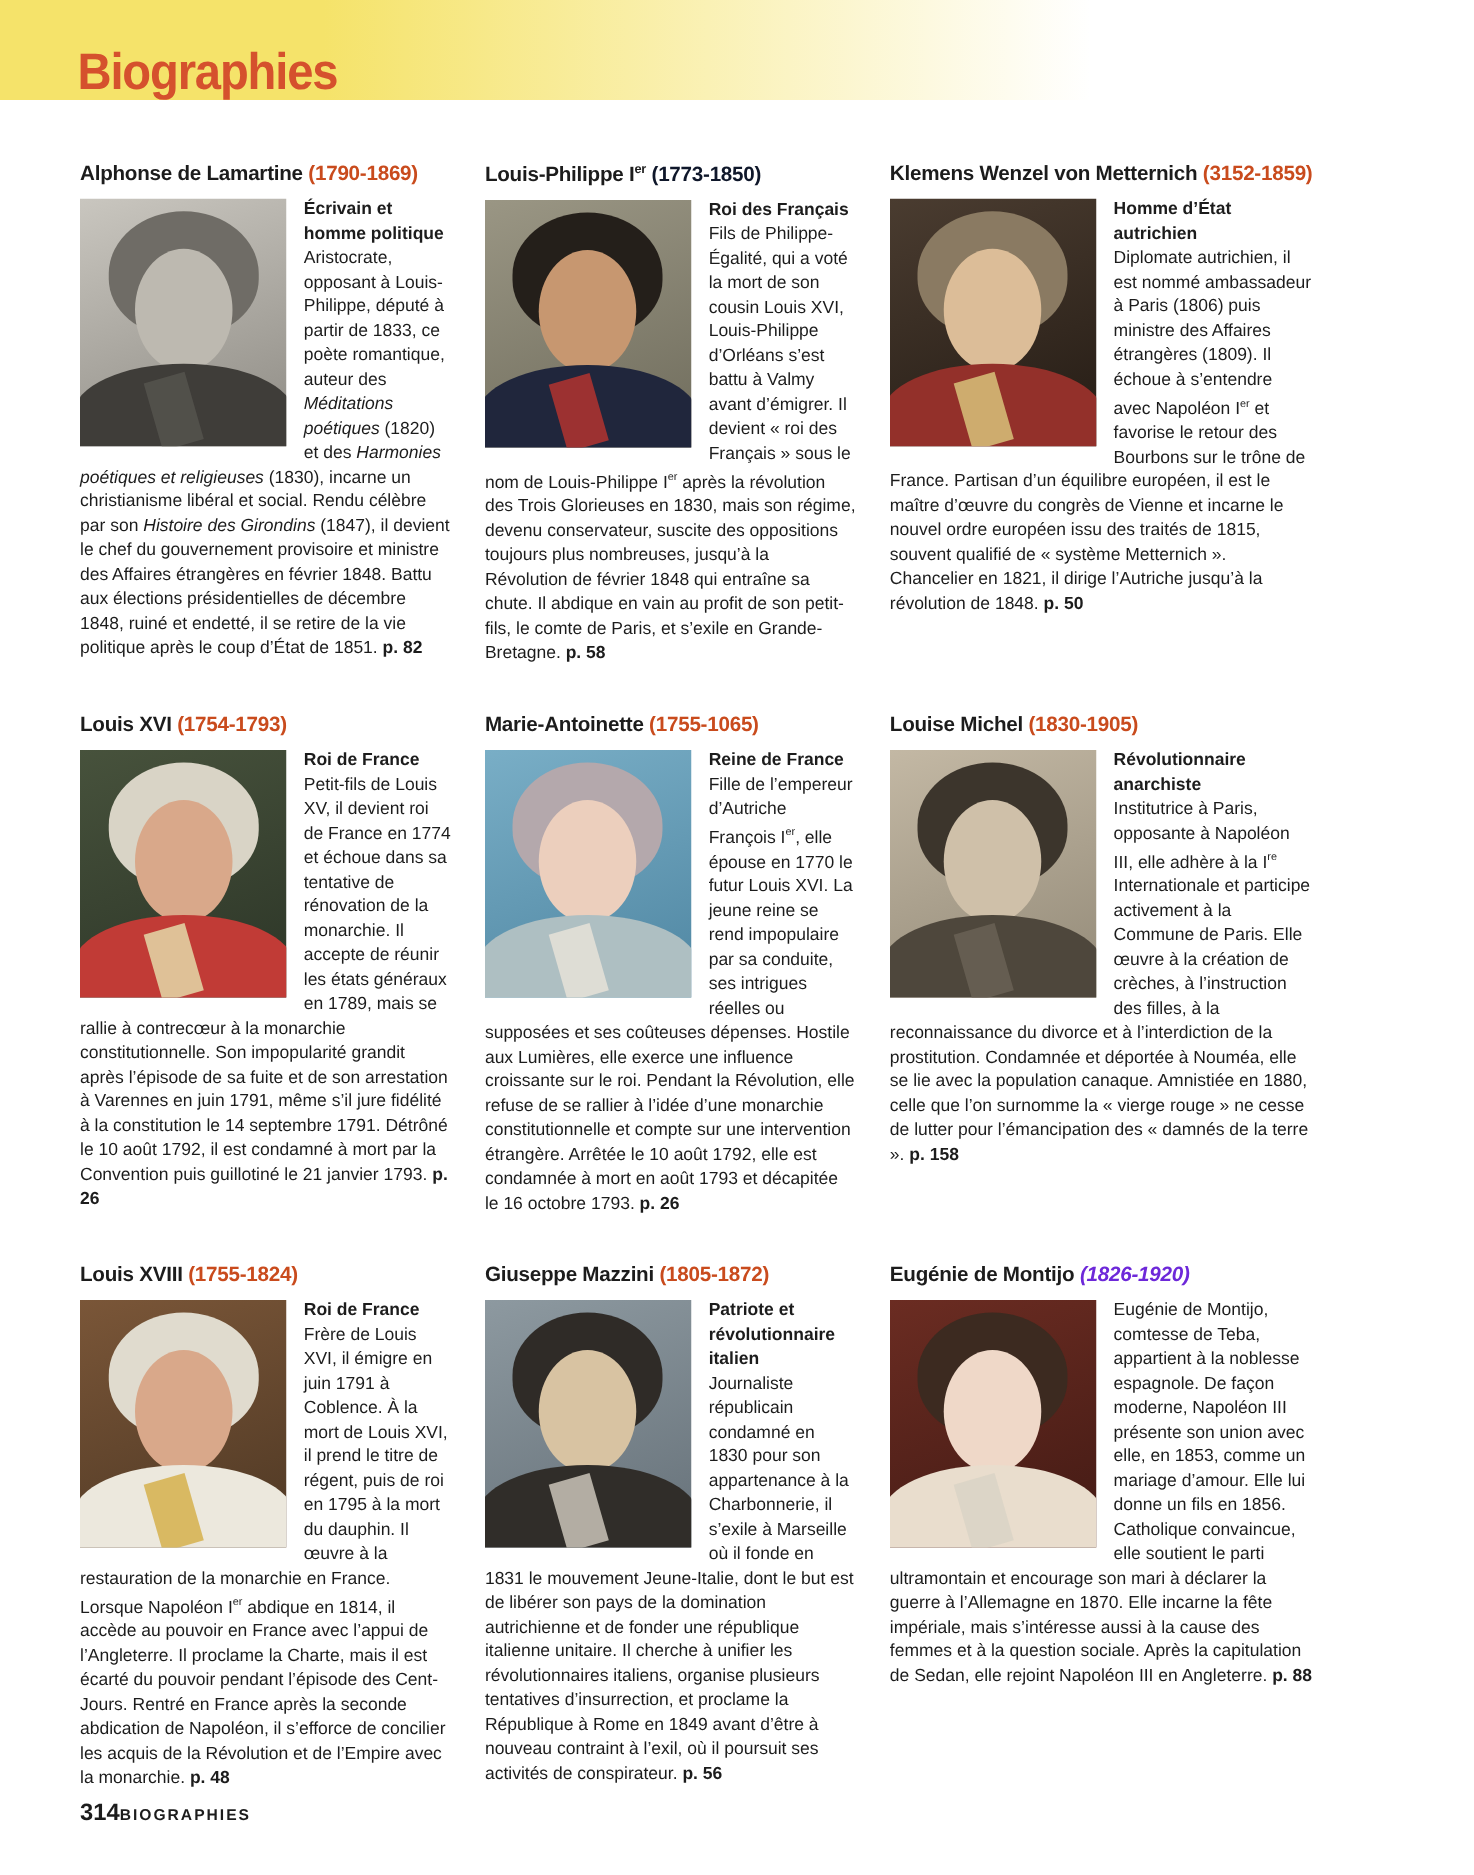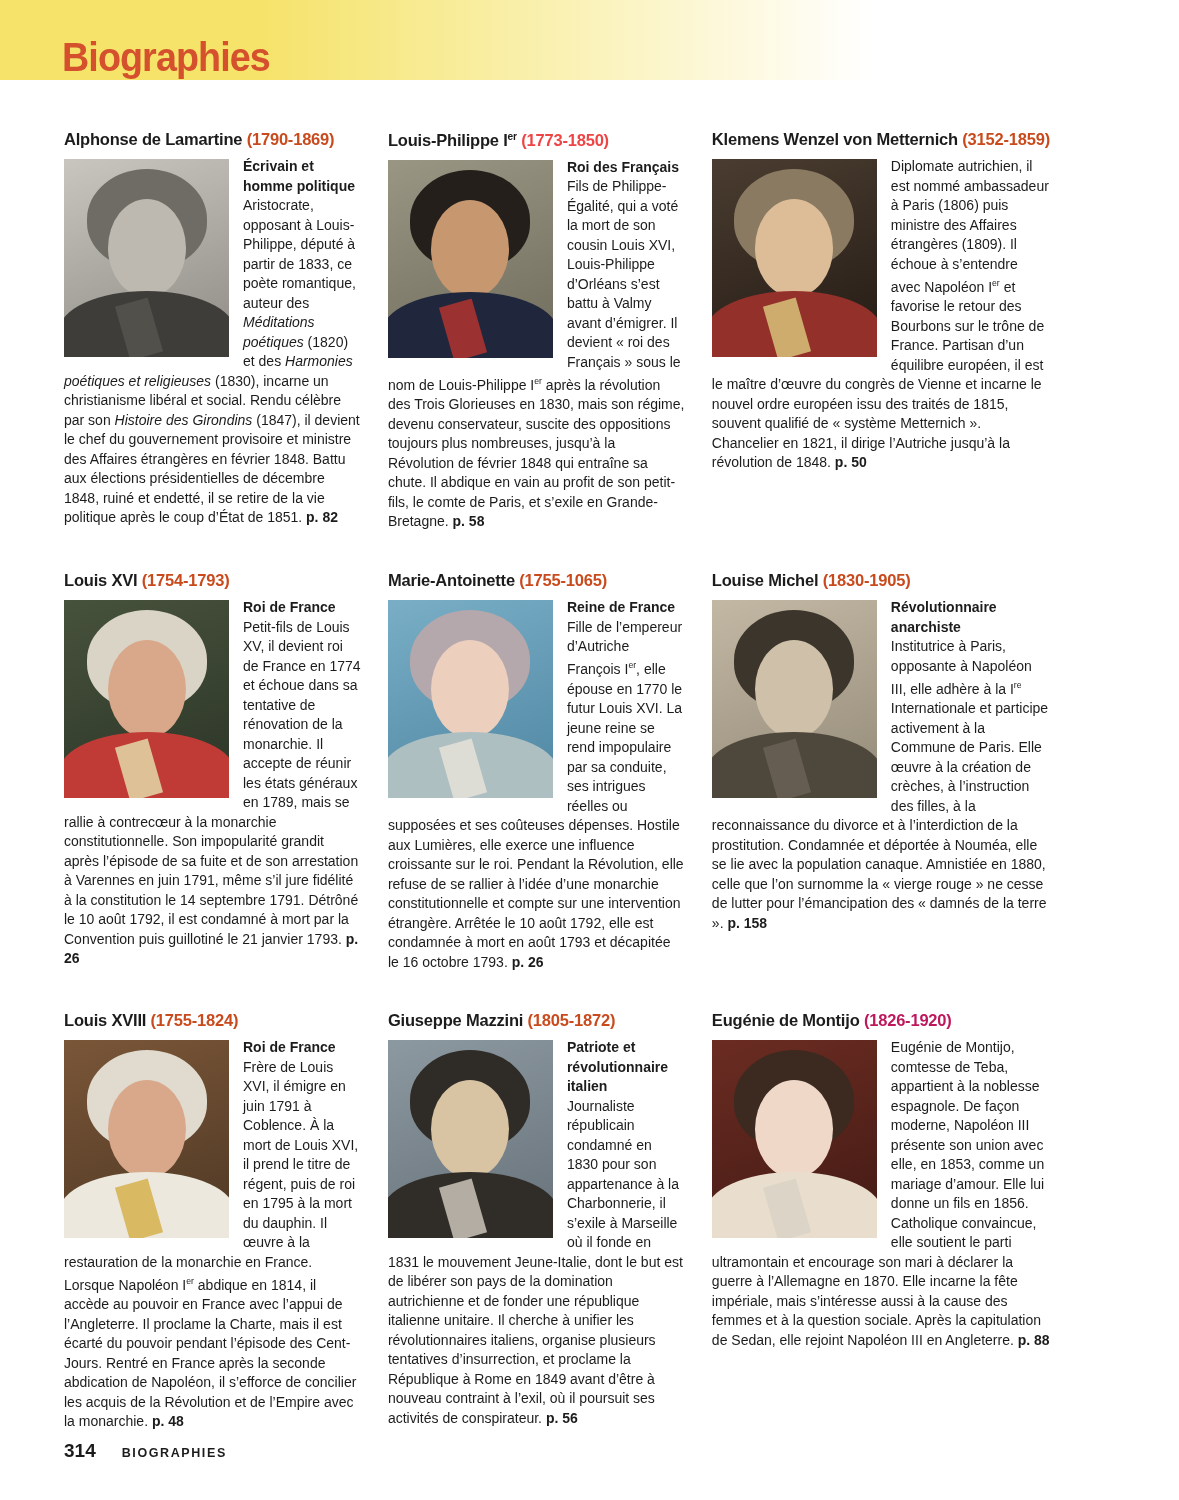--- a/index.html
+++ b/index.html
@@ -56,21 +56,21 @@
     position:absolute; bottom:0; left:58px; width:34px; height:56px;
     transform:rotate(-16deg); background:var(--accent); opacity:.85;
   }
   .bio-role  { margin:0; font-size:14px; line-height:19.5px; font-weight:bold; }
   .bio-body  { margin:0; font-size:14px; line-height:19.5px; }
   .bio-body sup, .bio-head sup { font-size:.62em; }
   .bio-page  { font-weight:bold; }
   
   .footer {
     position:absolute; left:64px; bottom:38px;
-    display:flex; align-items:baseline; gap:26px;
+    display:flex; align-items:baseline; 
   }
   .page-number   { font-size:19px; font-weight:bold; letter-spacing:0; }
   .section-label { font-size:12.5px; font-weight:bold; letter-spacing:1.6px; }
 </style>
 </head>
 <body>
 
 <div class="page">
 
   <header class="header-band">
@@ -91,21 +91,21 @@
         <div class="p-accent"></div>
       </div>
       <p class="bio-role">Écrivain et homme politique</p>
       <p class="bio-body"><span>Aristocrate, opposant à Louis-Philippe, député à partir de 1833, ce poète romantique, auteur des <i>Méditations poétiques</i> (1820) et des <i>Harmonies poétiques et religieuses</i> (1830), incarne un christianisme libéral et social. Rendu célèbre par son <i>Histoire des Girondins</i> (1847), il devient le chef du gouvernement provisoire et ministre des Affaires étrangères en février 1848. Battu aux élections présidentielles de décembre 1848, ruiné et endetté, il se retire de la vie politique après le coup d’État de 1851.</span> <b class="bio-page">p. 82</b></p>
     </div>
   </article>
 
   <article class="bio">
     <h2 class="bio-head">
       <span class="bio-name">Louis-Philippe I<sup>er</sup></span>
-      <span class="bio-dates" style="color: #ef4444;">(1773-1850)</span>
+      <span class="bio-dates" style="color: #0f172a;">(1773-1850)</span>
     </h2>
     <div class="bio-flow">
       <div class="portrait" style="--bg1: #9a9684; --bg2: #6f6c5c; --hair: #241f1a; --skin: #c79770; --clothes: #20263c; --accent: #b3342f;">
         <div class="p-hair"></div>
         <div class="p-face"></div>
         <div class="p-torso"></div>
         <div class="p-accent"></div>
       </div>
       <p class="bio-role">Roi des Français</p>
       <p class="bio-body"><span>Fils de Philippe-Égalité, qui a voté la mort de son cousin Louis XVI, Louis-Philippe d’Orléans s’est battu à Valmy avant d’émigrer. Il devient « roi des Français » sous le nom de Louis-Philippe I<sup>er</sup> après la révolution des Trois Glorieuses en 1830, mais son régime, devenu conservateur, suscite des oppositions toujours plus nombreuses, jusqu’à la Révolution de février 1848 qui entraîne sa chute. Il abdique en vain au profit de son petit-fils, le comte de Paris, et s’exile en Grande-Bretagne.</span> <b class="bio-page">p. 58</b></p>
@@ -117,20 +117,21 @@
       <span class="bio-name">Klemens Wenzel von Metternich</span>
       <span class="bio-dates" style="color: rgb(201, 75, 29);">(3152-1859)</span>
     </h2>
     <div class="bio-flow">
       <div class="portrait" style="--bg1: #4a3c30; --bg2: #241b14; --hair: #8a7a62; --skin: #dcbd98; --clothes: #93302a; --accent: #d8c27a;">
         <div class="p-hair"></div>
         <div class="p-face"></div>
         <div class="p-torso"></div>
         <div class="p-accent"></div>
       </div>
+      <p class="bio-role">Homme d’État autrichien</p>
       <p class="bio-body"><span>Diplomate autrichien, il est nommé ambassadeur à Paris (1806) puis ministre des Affaires étrangères (1809). Il échoue à s’entendre avec Napoléon I<sup>er</sup> et favorise le retour des Bourbons sur le trône de France. Partisan d’un équilibre européen, il est le maître d’œuvre du congrès de Vienne et incarne le nouvel ordre européen issu des traités de 1815, souvent qualifié de « système Metternich ». Chancelier en 1821, il dirige l’Autriche jusqu’à la révolution de 1848.</span> <b class="bio-page">p. 50</b></p>
     </div>
   </article>
 
   <article class="bio">
     <h2 class="bio-head">
       <span class="bio-name">Louis XVI</span>
       <span class="bio-dates" style="color: rgb(201, 75, 29);">(1754-1793)</span>
     </h2>
     <div class="bio-flow">
@@ -209,21 +210,21 @@
         <div class="p-accent"></div>
       </div>
       <p class="bio-role">Patriote et révolutionnaire italien</p>
       <p class="bio-body"><span>Journaliste républicain condamné en 1830 pour son appartenance à la Charbonnerie, il s’exile à Marseille où il fonde en 1831 le mouvement Jeune-Italie, dont le but est de libérer son pays de la domination autrichienne et de fonder une république italienne unitaire. Il cherche à unifier les révolutionnaires italiens, organise plusieurs tentatives d’insurrection, et proclame la République à Rome en 1849 avant d’être à nouveau contraint à l’exil, où il poursuit ses activités de conspirateur.</span> <b class="bio-page">p. 56</b></p>
     </div>
   </article>
 
   <article class="bio">
     <h2 class="bio-head">
       <span class="bio-name">Eugénie de Montijo</span>
-      <span class="bio-dates" style="color: #be185d;">(1826-1920)</span>
+      <span class="bio-dates" style="color: #6d28d9; font-style: italic;">(1826-1920)</span>
     </h2>
     <div class="bio-flow">
       <div class="portrait" style="--bg1: #6b2c22; --bg2: #421a14; --hair: #3c2a20; --skin: #efd8c8; --clothes: #e9ddcd; --accent: #d9d3c6;">
         <div class="p-hair"></div>
         <div class="p-face"></div>
         <div class="p-torso"></div>
         <div class="p-accent"></div>
       </div>
       <p class="bio-body"><span>Eugénie de Montijo, comtesse de Teba, appartient à la noblesse espagnole. De façon moderne, Napoléon III présente son union avec elle, en 1853, comme un mariage d’amour. Elle lui donne un fils en 1856. Catholique convaincue, elle soutient le parti ultramontain et encourage son mari à déclarer la guerre à l’Allemagne en 1870. Elle incarne la fête impériale, mais s’intéresse aussi à la cause des femmes et à la question sociale. Après la capitulation de Sedan, elle rejoint Napoléon III en Angleterre.</span> <b class="bio-page">p. 88</b></p>
     </div>

